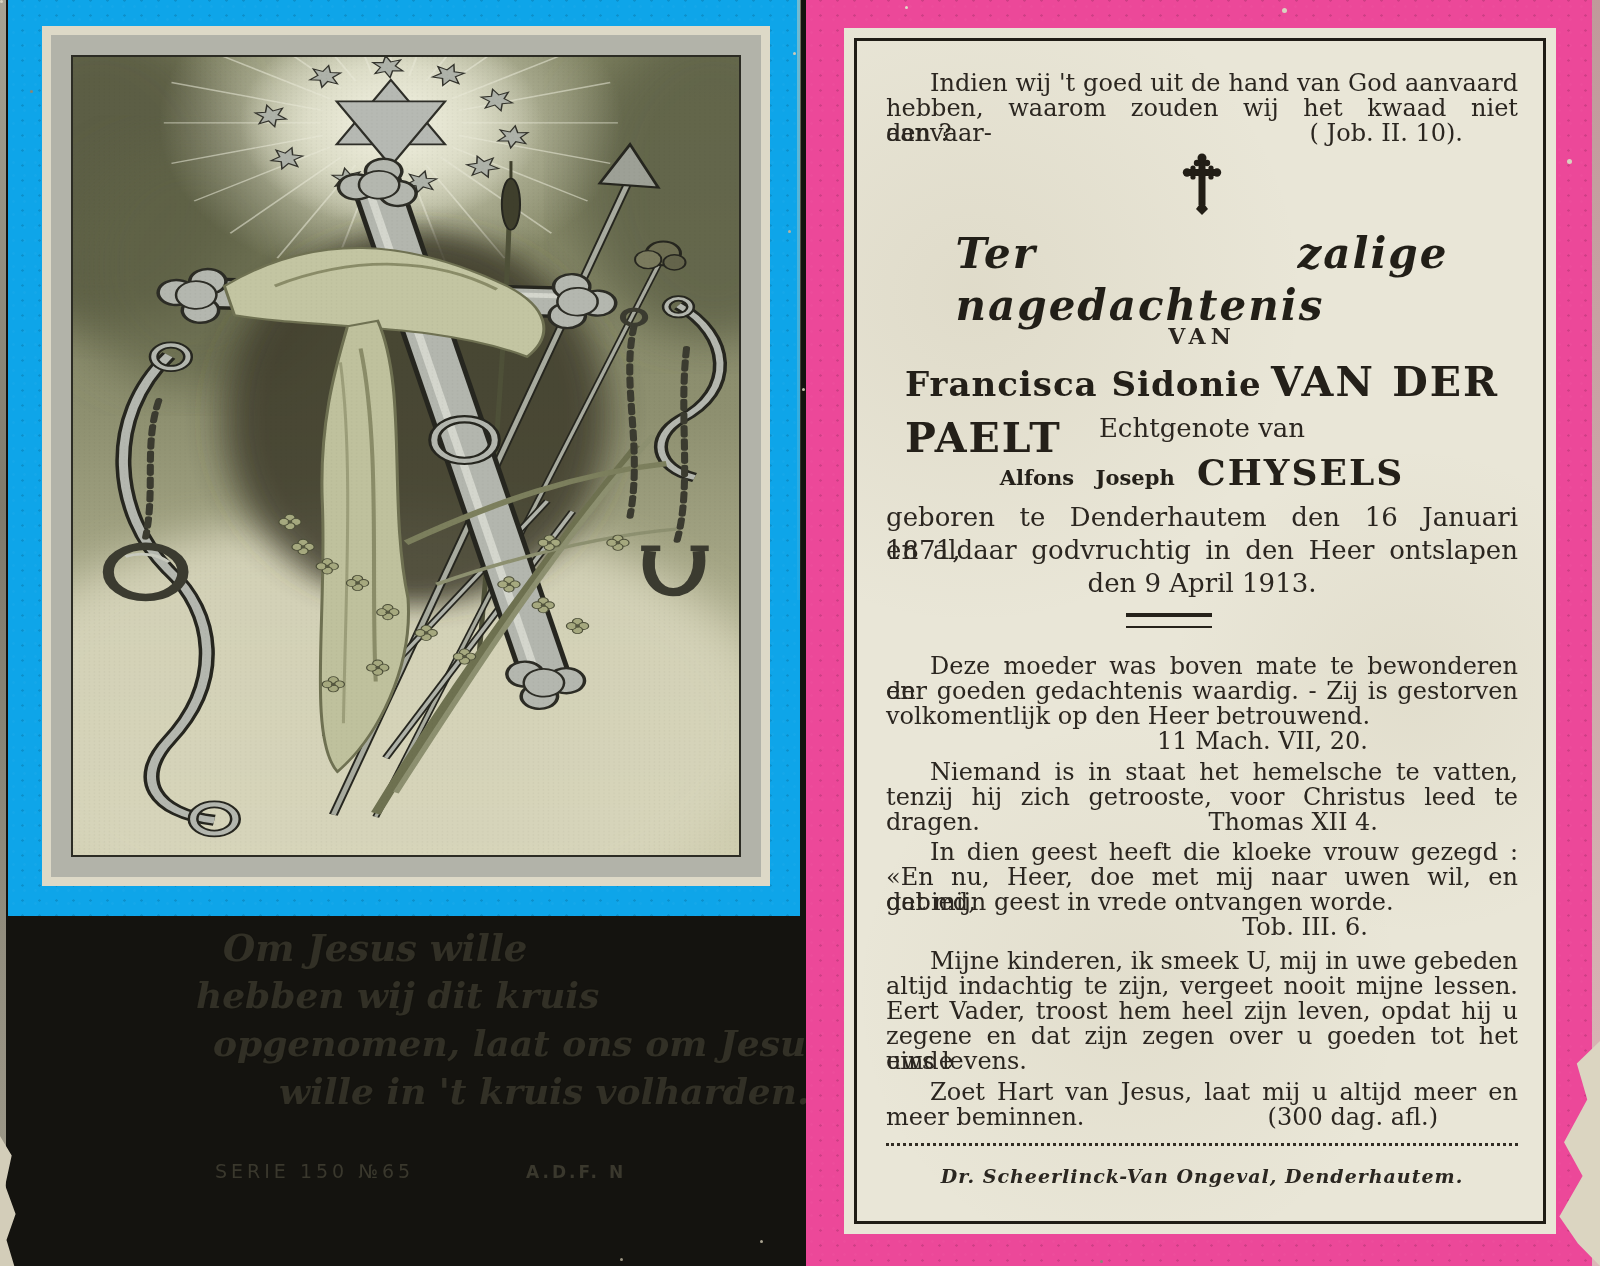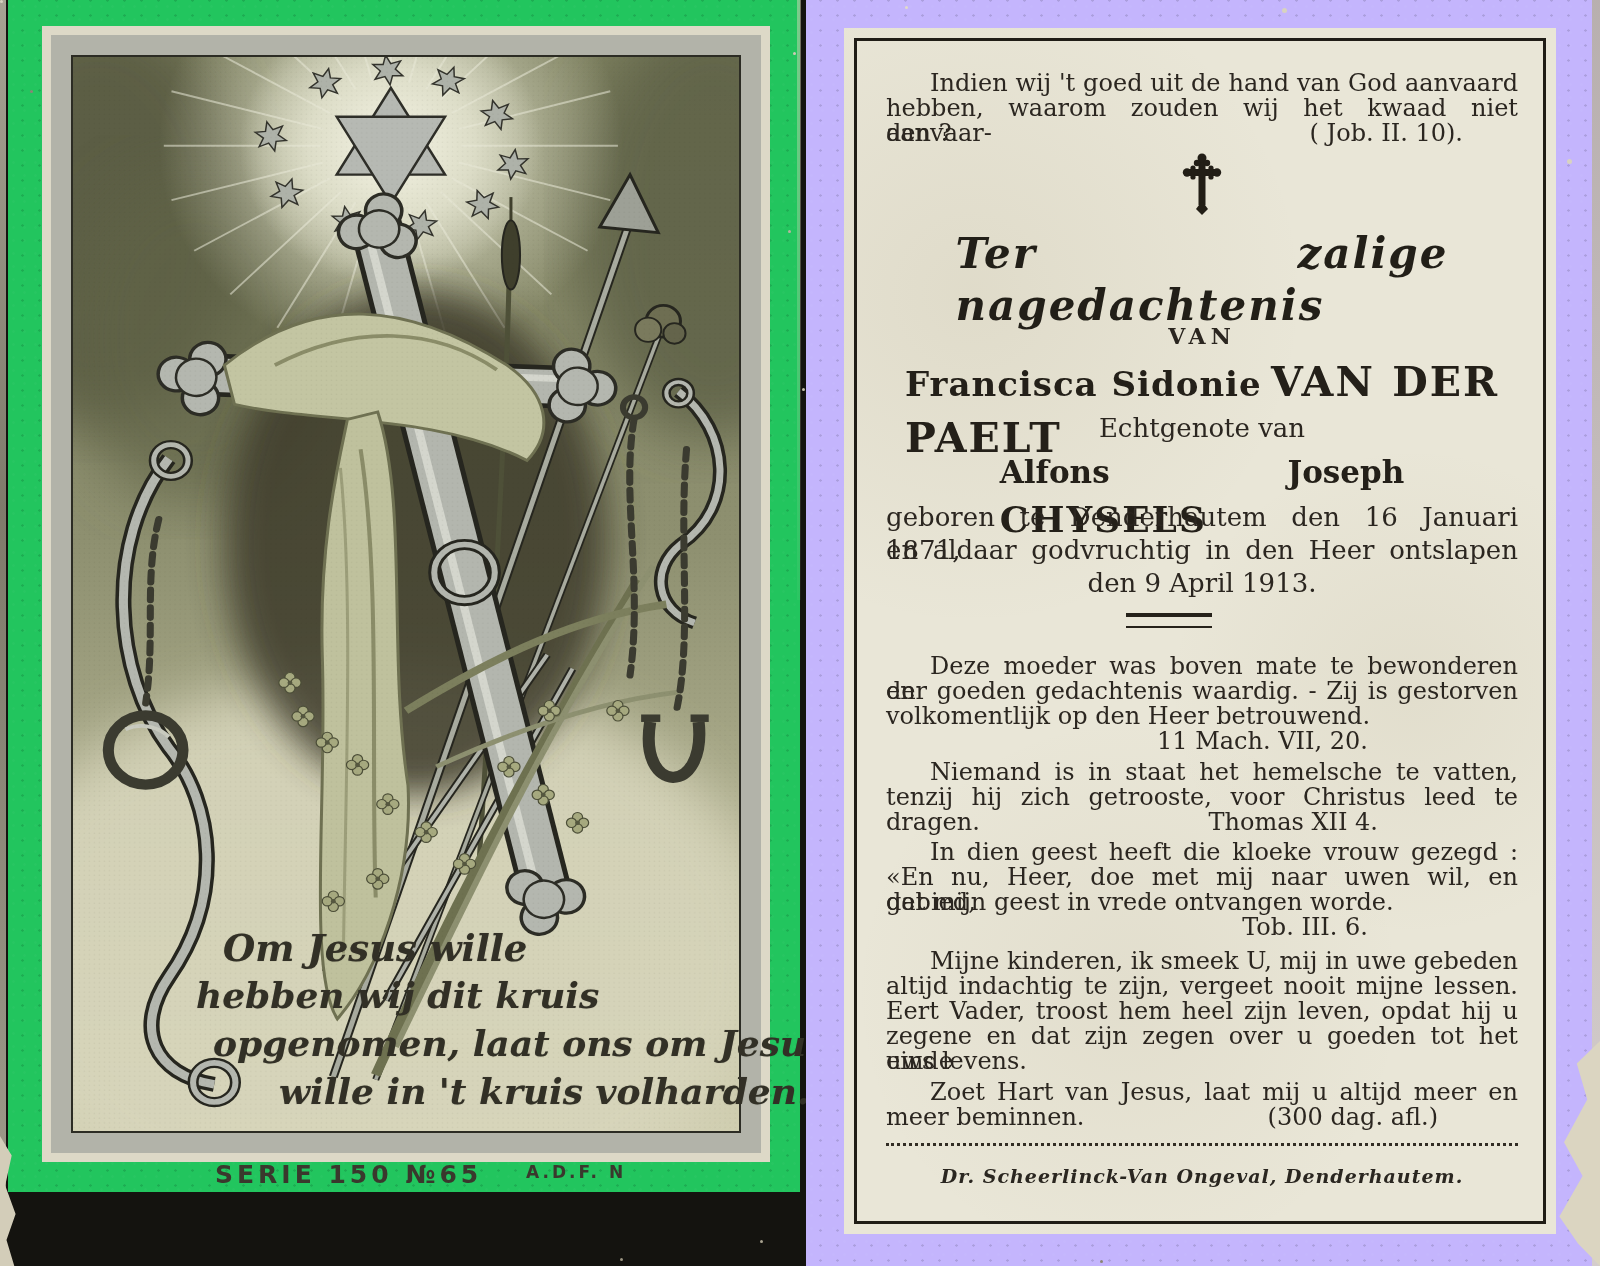--- a/index.html
+++ b/index.html
@@ -14,44 +14,44 @@
            clip-path:polygon(100% 0,60% 10%,78% 26%,38% 45%,70% 60%,30% 78%,62% 90%,100% 100%);}
   .torn-bl{position:absolute;left:0;bottom:0;width:26px;height:130px;background:#d3cdb9;
            clip-path:polygon(0 0,45% 15%,20% 38%,60% 60%,25% 80%,55% 100%,0 100%);}
   .fold-crack{position:absolute;left:797px;top:0;width:4px;height:600px;
               background:linear-gradient(rgba(216,210,186,.5),rgba(216,210,186,.05));}
   .specks{position:absolute;left:0;top:0;width:3px;height:3px;background:#d8d3c0;border-radius:50%;
           box-shadow:905px 6px 0 #e2dcc8,1283px 9px 0 1px #d8d3c0,793px 52px 0 #cfc9b6,
           788px 230px 0 #b9b3a0,802px 388px 0 #c5bfab,30px 90px 0 #8a8576,760px 1240px 0 #a9a390,
           1568px 160px 0 1px #d8d3c0,620px 1258px 0 #9b9582,1100px 1260px 0 #8a8576;}
   
-  .left-card{position:absolute;left:8px;top:0;width:792px;height:1192px;background:#22c55e;}
+  .left-card{position:absolute;left:8px;top:0;width:792px;height:916px;background:#0ea5e9;}
   .left-card .tex,.right-card .tex{position:absolute;inset:0;opacity:.5;
       background-image:radial-gradient(rgba(255,255,250,.05) 1px,transparent 1.5px),
                        radial-gradient(rgba(0,0,0,.25) 1px,transparent 1.6px);
       background-size:11px 13px,17px 15px;background-position:0 0,6px 8px;}
   .lf-cream{position:absolute;left:34px;top:26px;right:30px;bottom:30px;background:#ddd9c7;}
   .lf-silver{position:absolute;inset:9px;background:#b2b3a9;}
   .lf-dark{position:absolute;inset:20px;background:#2c2c24;}
   .lf-art{position:absolute;inset:2px;overflow:hidden;background:#8e9070;}
   .lf-art svg{display:block;width:100%;height:100%;}
   
   .bl{position:absolute;font-family:"DejaVu Serif",serif;font-style:italic;font-weight:bold;
       color:#323026;white-space:nowrap;text-shadow:0 0 1px rgba(40,40,30,.35);}
   .bl-1{left:215px;top:926px;font-size:37px;}
   .bl-2{left:188px;top:974px;font-size:36px;}
   .bl-3{left:205px;top:1022px;font-size:36px;}
   .bl-4{left:271px;top:1070px;font-size:36px;}
   .bl-ref{left:378px;top:1116px;font-size:23px;letter-spacing:1px;}
-  .serie{position:absolute;left:207px;top:1160px;font-size:25px;font-weight:bold;letter-spacing:4px;
+  .serie{position:absolute;left:207px;top:1160px;font-size:19px;font-weight:normal;letter-spacing:4px;
          color:#3a382d;font-family:"DejaVu Sans","Liberation Sans",sans-serif;text-align:right;}
   .adfn{position:absolute;left:518px;top:1162px;font-size:17px;font-weight:bold;letter-spacing:3px;
         color:#3a382d;font-family:"DejaVu Sans","Liberation Sans",sans-serif;}
   
-  .right-card{position:absolute;left:806px;top:0;width:794px;height:1266px;background:#c4b5fd;}
+  .right-card{position:absolute;left:806px;top:0;width:794px;height:1266px;background:#ec4899;}
   .rc-cream{position:absolute;left:38px;top:28px;width:712px;height:1206px;background:#e9e6d7;
             background-image:radial-gradient(circle at 18% 22%,rgba(140,125,85,.10),transparent 30%),
                              radial-gradient(circle at 80% 55%,rgba(140,125,85,.08),transparent 28%),
                              radial-gradient(circle at 40% 80%,rgba(140,125,85,.08),transparent 26%);}
   .rc-rule{position:absolute;inset:10px;border:3px solid #201d16;}
   .rc-content{position:absolute;inset:3px;padding:12px 22px 0 26px;color:#2b2620;
               font-size:24px;line-height:25px;}
   .ln{height:25px;overflow:visible;}
   .jl{text-align:justify;text-align-last:justify;}
   .cl{text-align:center;text-align-last:center;}
@@ -61,21 +61,21 @@
   .ep{margin-top:15px;}
   .cross-orn{margin-top:6px;height:64px;display:flex;justify-content:center;align-items:center;}
   .heading{margin-top:12px;height:52px;font-size:42px;line-height:52px;font-style:italic;
            font-weight:bold;color:#221f18;letter-spacing:2px;}
   .stretch{margin-left:auto;margin-right:auto;}
   .van-lbl{height:24px;font-size:22px;letter-spacing:5px;font-weight:bold;line-height:24px;margin-top:44px;}
   .name1{margin-top:9px;height:50px;line-height:50px;font-weight:bold;color:#242019;}
   .name1 .given{font-size:34px;letter-spacing:1px;}
   .name1 .surname{font-size:41px;letter-spacing:2px;}
   .name2{margin-top:8px;height:44px;line-height:44px;font-weight:bold;color:#242019;}
-  .name2 .given{font-size:31px;}
+  .name2 .given{font-size:21px;}
   .name2 .surname{font-size:36px;letter-spacing:2px;}
   .echt{margin-top:7px;height:28px;font-size:26px;line-height:28px;}
   .vital{margin-top:7px;font-size:26px;}
   .vital .ln{height:33px;line-height:33px;}
   .memb{margin-top:2px;}
   .divider{margin:13px auto 0 38%;width:86px;height:9px;
            border-top:4px solid #26221a;border-bottom:2px solid #26221a;}
   .p1{margin-top:26px;} .p2{margin-top:6px;} .p3{margin-top:5px;}
   .p4{margin-top:9px;} .p5{margin-top:6px;}
   .dotted{margin-top:13px;height:3px;border-top:3px dotted #322d24;}

